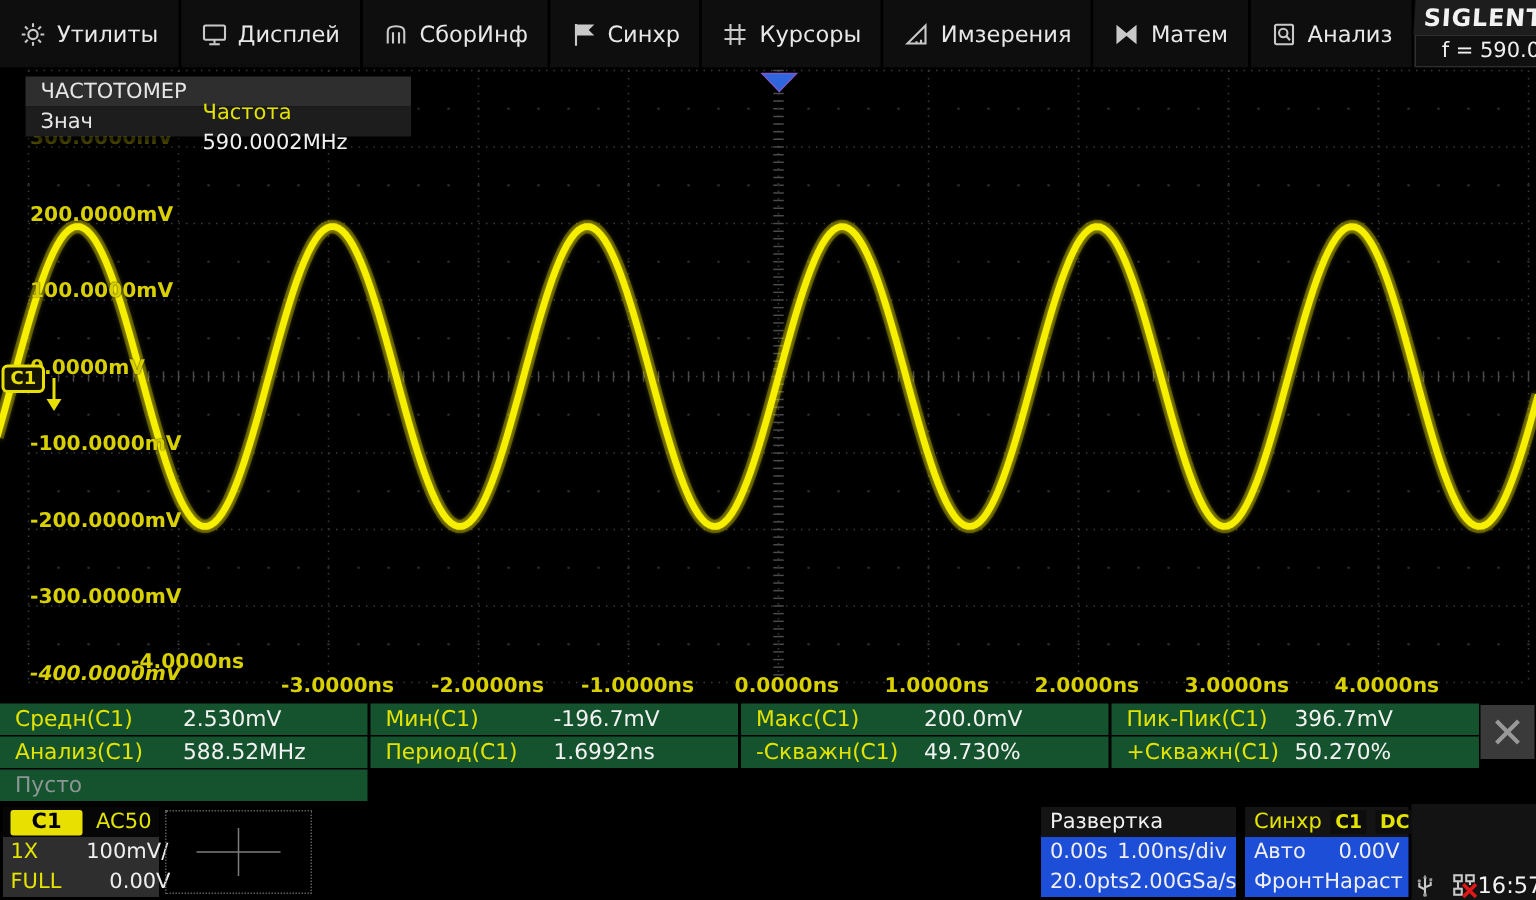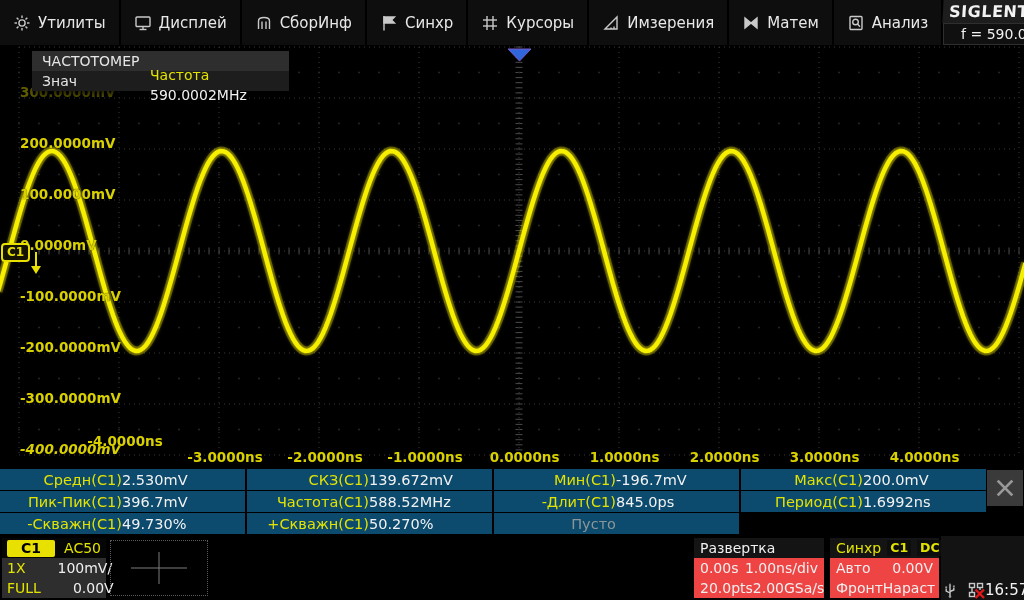--- a/index.html
+++ b/index.html
@@ -32,34 +32,34 @@
   .ylab, .xlab { position:absolute; z-index:4; color:#d9d000; font-size:13.5px;
                  font-weight:bold; white-space:nowrap; pointer-events:none;
                  text-shadow:0 0 1px #000; }
   .ylab.dim { opacity:.45; z-index:0; }
   #trig-marker { position:absolute; z-index:5; }
   #ch-marker { position:absolute; z-index:5; display:flex; align-items:flex-start; }
   #ch-marker .tag { border:2px solid #e8e000; background:#141400; color:#e8e000;
                     font-size:12px; font-weight:bold; padding:0 4px; border-radius:4px;
                     line-height:15px; }
   
-  #freq-counter { position:absolute; left:32px; top:6px; width:257px; z-index:6;
+  #freq-counter { position:absolute; left:17px; top:6px; width:257px; z-index:6;
                   box-shadow:2px 3px 8px rgba(0,0,0,.8); font-size:14px; }
   #freq-counter .fc-row { display:flex; height:20px; align-items:center; }
   #freq-counter .fc-row.hd { background:#2e2e2e; }
   #freq-counter .fc-row.vl { background:#1d1d1d; }
   #freq-counter .c1 { width:112px; padding-left:10px; color:#e6e6e6; }
   #freq-counter .c2 { flex:1; padding-left:6px; color:#f0f0f0;margin-top:28px; }
   #freq-counter .hd .c2 { color:#e3e300; }
 
   
   #meas { position:absolute; left:0; top:469px; width:986px; height:64px;
           display:grid; grid-template-columns:repeat(4,1fr);
           grid-template-rows:repeat(3,21px); gap:1px 2px; background:#000; }
-  .mcell { background:#0c4a6e; display:flex; align-items:center; font-size:14.5px;text-align:right; }
+  .mcell { background:#14532d; display:flex; align-items:center; font-size:14.5px; }
   .mcell .ml { width:122px; padding-left:10px; color:#e3e300; white-space:nowrap; }
   .mcell .mv { color:#f2f2f2; white-space:nowrap; }
   .mcell.empty .ml { color:#8d9696; }
   #meas-close { position:absolute; left:987px; top:470px; width:36px; height:36px;
                 background:#3a3a3a; display:flex; align-items:center; justify-content:center; }
   #meas-close svg { width:22px; height:22px; stroke:#999; stroke-width:2.2; }
 
   
   #bottom { position:absolute; left:0; top:536px; width:1024px; height:64px; background:#000; }
   #ch-box { position:absolute; left:2px; top:2px; width:104px; height:60px; font-size:14px; }
@@ -70,21 +70,21 @@
   #ch-badge { background:#e8e000; color:#000; font-weight:bold; font-size:14px;
               width:48px; text-align:center; border-radius:2px; line-height:17px; }
   .yel { color:#e3e300; } .wht { color:#efefef; }
   #preview-box { position:absolute; left:110px; top:4px; width:98px; height:56px;
                  border:1px dotted #5a5a5a; display:flex; align-items:center; justify-content:center; }
   #preview-box svg { width:60px; height:36px; stroke:#7d7d7d; stroke-width:1; }
   .panel { position:absolute; top:2px; height:60px; font-size:14px; }
   .panel .phead { height:20px; display:flex; align-items:center; padding:0 6px;
                   background:#141414; gap:6px; }
   .panel .prow { height:20px; display:flex; align-items:center; justify-content:space-between;
-                 padding:0 6px; background:#ef4444; }
+                 padding:0 6px; background:#1d4ed8; }
   #tb-panel { left:694px; width:130px; }
   #tb-panel .phead { color:#f0f0f0; }
   #tr-panel { left:830px; width:109px; }
   #tr-panel .phead { color:#e3e300; }
   .chip { background:#0d0d0d; color:#e3e300; font-size:12.5px; font-weight:bold;
           padding:0 3px; line-height:16px; }
   #clock-panel { position:absolute; left:941px; top:0; width:83px; height:64px;
                  background:#131313; display:flex; 
                  align-items:flex-end; padding:2px 4px 0 0; }
   #clock-icons { display:flex; gap:8px; height:20px; align-items:center; }
@@ -840,42 +840,34 @@
       </div>
     </div>
   </div>
 
   <div id="meas">
       <div class="mcell">
         <span class="ml">Средн(C1)</span>
         <span class="mv">2.530mV</span>
       </div>
       <div class="mcell">
-        <span class="ml">СКЗ(C1)</span>
-        <span class="mv">139.672mV</span>
-      </div>
-      <div class="mcell">
         <span class="ml">Мин(C1)</span>
         <span class="mv">-196.7mV</span>
       </div>
       <div class="mcell">
         <span class="ml">Макс(C1)</span>
         <span class="mv">200.0mV</span>
       </div>
       <div class="mcell">
         <span class="ml">Пик-Пик(C1)</span>
         <span class="mv">396.7mV</span>
       </div>
       <div class="mcell">
-        <span class="ml">Частота(C1)</span>
+        <span class="ml">Анализ(C1)</span>
         <span class="mv">588.52MHz</span>
-      </div>
-      <div class="mcell">
-        <span class="ml">-Длит(C1)</span>
-        <span class="mv">845.0ps</span>
       </div>
       <div class="mcell">
         <span class="ml">Период(C1)</span>
         <span class="mv">1.6992ns</span>
       </div>
       <div class="mcell">
         <span class="ml">-Скважн(C1)</span>
         <span class="mv">49.730%</span>
       </div>
       <div class="mcell">

